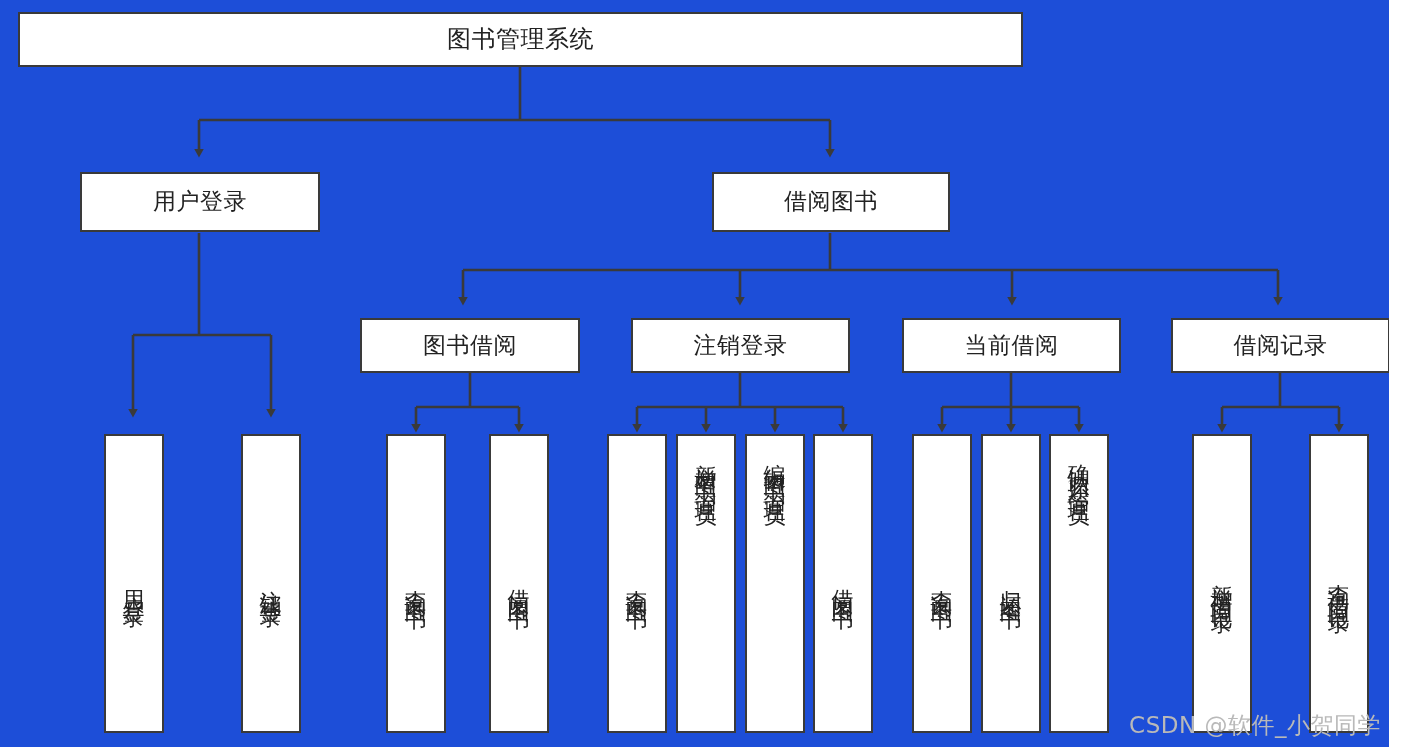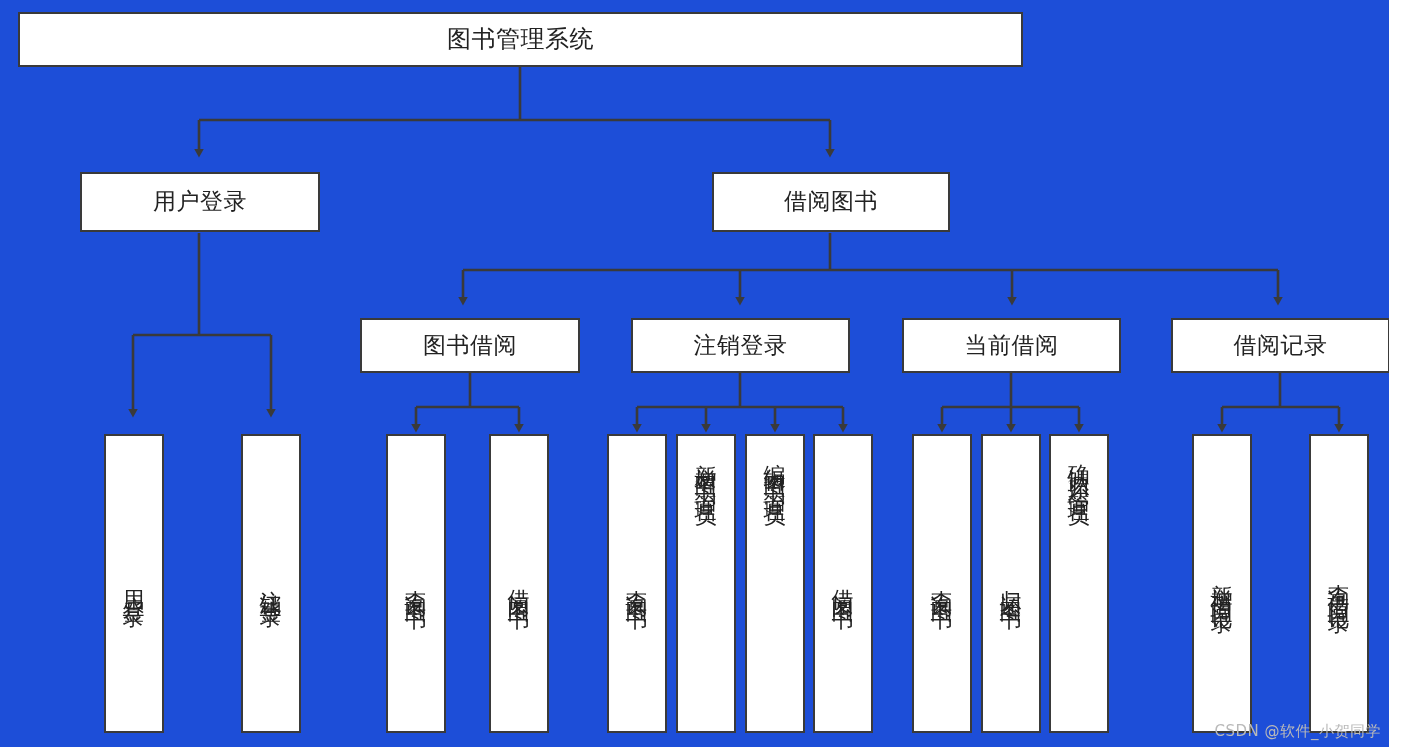--- a/index.html
+++ b/index.html
@@ -66,21 +66,21 @@
     align-items: center;
   }
   .leaf.topaligned {
     align-items: flex-start;
     padding-top: 10px;
   }
   #watermark {
     position: absolute;
     right: 8px;
     bottom: 6px;
-    font-size: 15px;
+    font-size: 23px;
     color: #b9b9b9;
     letter-spacing: 0.5px;
     white-space: nowrap;
     user-select: none;
   }
 </style>
 </head>
 <body>
 
 <div id="stage">

